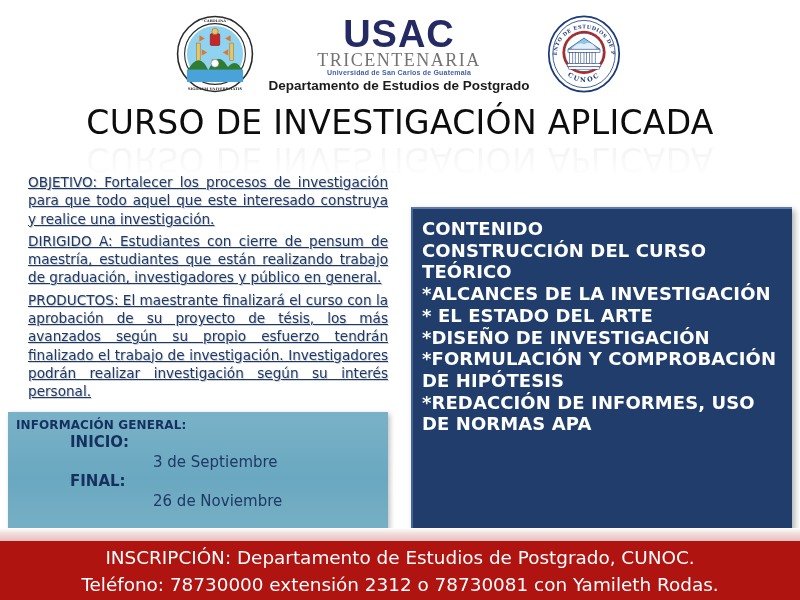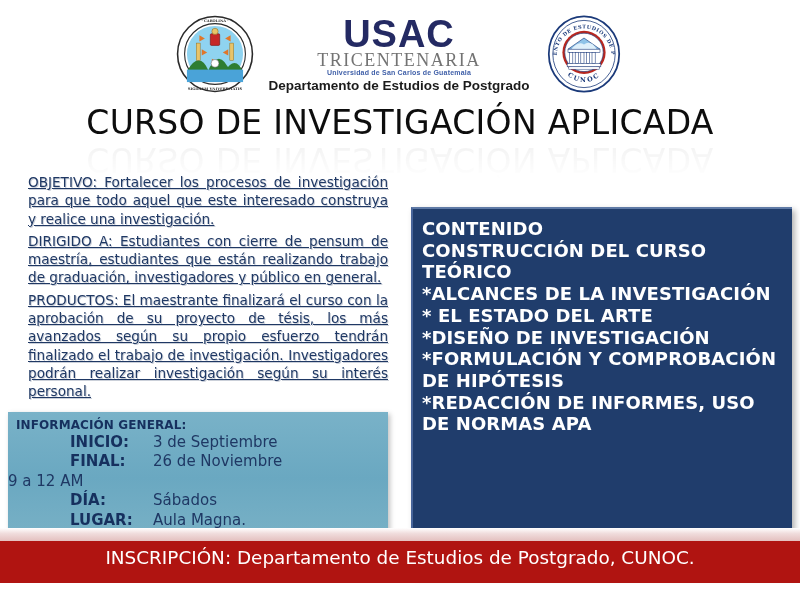--- a/index.html
+++ b/index.html
@@ -155,20 +155,21 @@
   .info-label {
     width: 145px;
     padding-left: 62px;
     box-sizing: border-box;
     font-weight: bold;
     color: #16305e;
   }
   .info-value {
     color: #1f3864;
     font-weight: normal;
+    margin-top: 20px;
   }
 
   
   .contentpanel {
     position: absolute;
     left: 411px; top: 163px;
     width: 381px;
     height: 368px;
     background: #203d6c;
     border-top: 2px solid #5f7aa6;
@@ -192,21 +193,21 @@
     position: absolute;
     left: 0; top: 528px;
     width: 800px;
     height: 14px;
     background: linear-gradient(180deg, #ffffff 0%, #f0dcdc 40%, #e2bcbb 100%);
   }
   .redbar {
     position: absolute;
     left: 0; top: 541px;
     width: 800px;
-    height: 42px;
+    height: 59px;
     background: #b01411;
     color: #ffffff;
     text-align: center;
     font-size: 18.4px;
     line-height: 27px;
     font-family: "DejaVu Sans", sans-serif;
     padding-top: 3px;
     box-sizing: border-box;
   }
   .redbar div { white-space: nowrap; }
@@ -321,15 +322,16 @@
     <div>*ALCANCES DE LA INVESTIGACIÓN</div>
     <div>* EL ESTADO DEL ARTE</div>
     <div>*DISEÑO DE INVESTIGACIÓN</div>
     <div>*FORMULACIÓN Y COMPROBACIÓN DE HIPÓTESIS</div>
     <div>*REDACCIÓN DE INFORMES, USO DE NORMAS APA</div>
   </div>
 
   <div class="pinkstrip"></div>
   <div class="redbar">
     <div>INSCRIPCIÓN: Departamento de Estudios de Postgrado, CUNOC.</div>
+    <div>Teléfono: 78730000 extensión 2312 o 78730081 con Yamileth Rodas.</div>
   </div>
 
 </div>
 
 </body></html>

